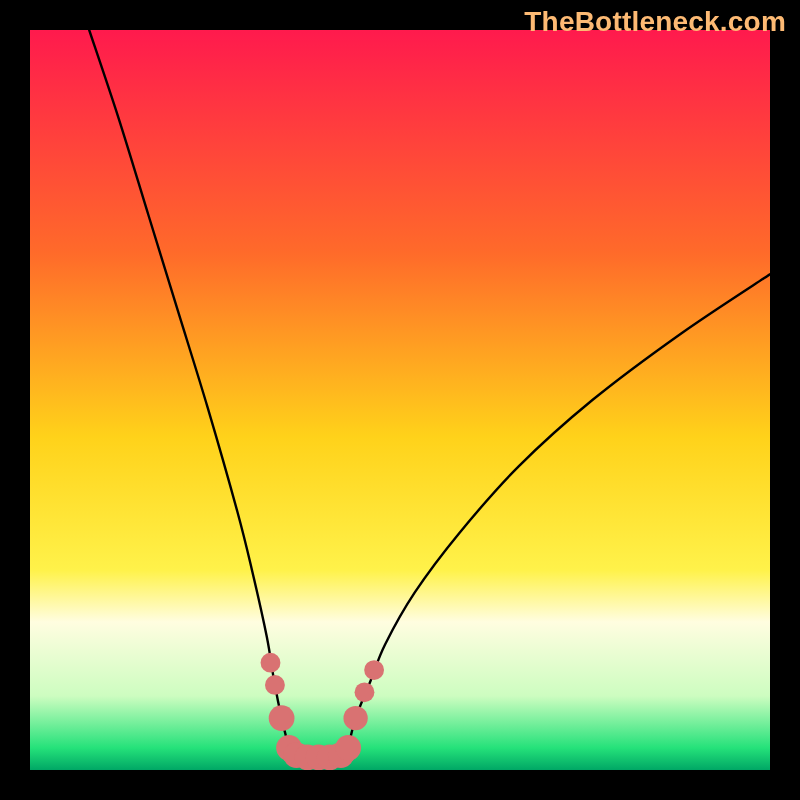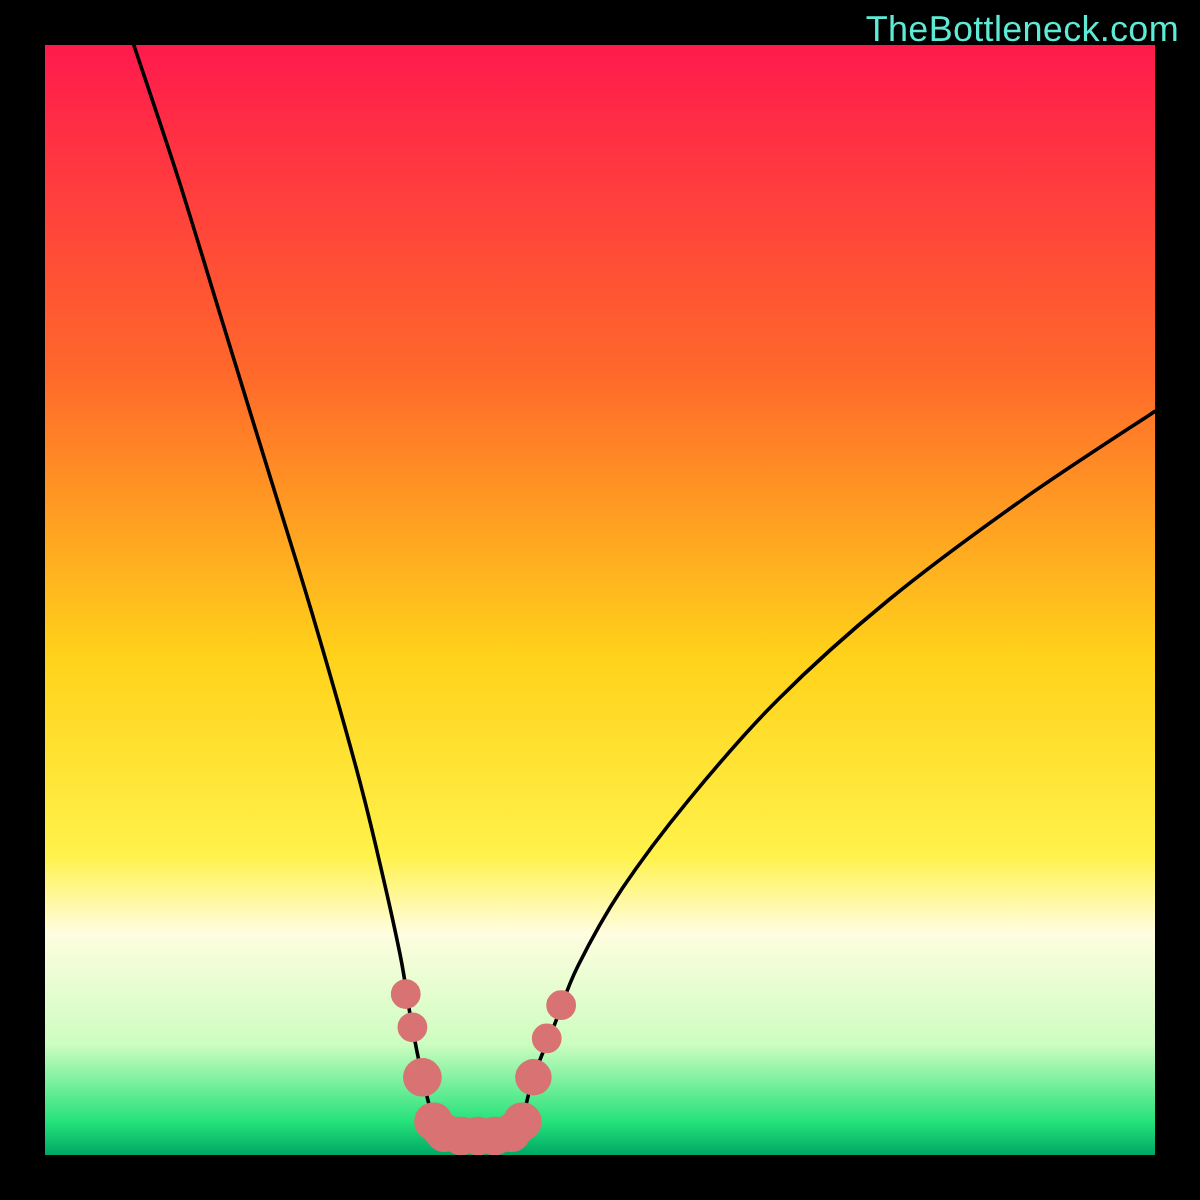--- a/index.html
+++ b/index.html
@@ -13,23 +13,23 @@
   .frame {
     width: 800px;
     height: 800px;
     background: #000;
     position: relative;
   }
   .watermark {
     position: absolute;
     top: 6px;
     right: 14px;
-    color: #5eead4;
-    font-size: 24px;
-    font-weight: 400;
+    color: #fdba74;
+    font-size: 28px;
+    font-weight: 700;
     letter-spacing: 0.2px;
     z-index: 5;
   }
   .plot {
     position: absolute;
     left: 30px;
     top: 30px;
     width: 740px;
     height: 740px;
   }

